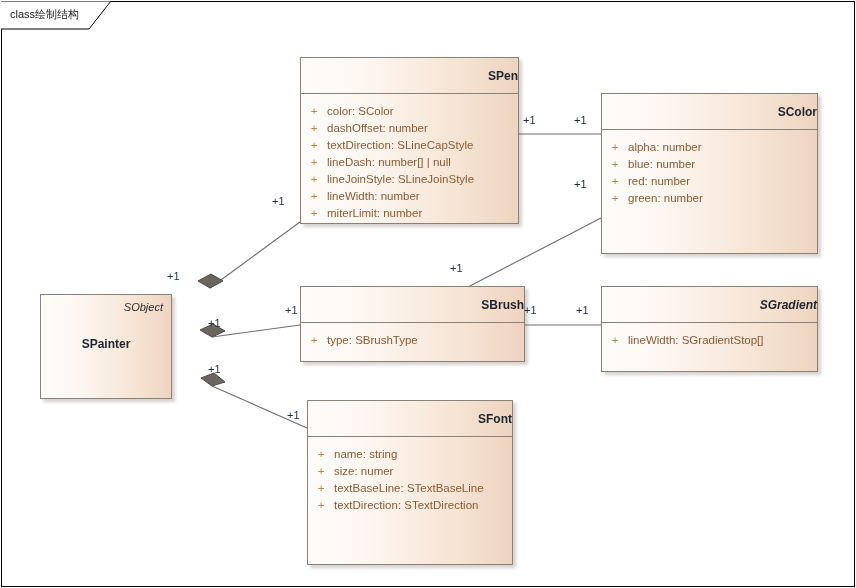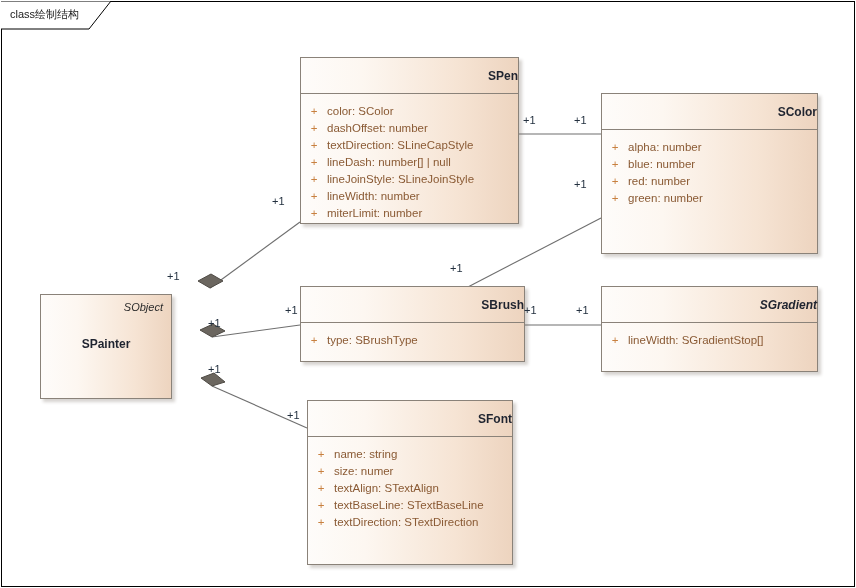--- a/index.html
+++ b/index.html
@@ -238,23 +238,20 @@
   <div class="cls" id="box-sfont" style="left:307px; top:400px; width:206px; height:165px;">
     <div class="hdr">
       <div class="cname">SFont</div>
     </div>
     <div class="attrs">
       <div class="attr">
         <span class="vis">+</span><span class="sig">name: string</span>
       </div>
       <div class="attr">
         <span class="vis">+</span><span class="sig">size: numer</span>
-      </div>
-      <div class="attr">
-        <span class="vis">+</span><span class="sig">textAlign: STextAlign</span>
       </div>
       <div class="attr">
         <span class="vis">+</span><span class="sig">textBaseLine: STextBaseLine</span>
       </div>
       <div class="attr">
         <span class="vis">+</span><span class="sig">textDirection: STextDirection</span>
       </div>
     </div>
   </div>
 

